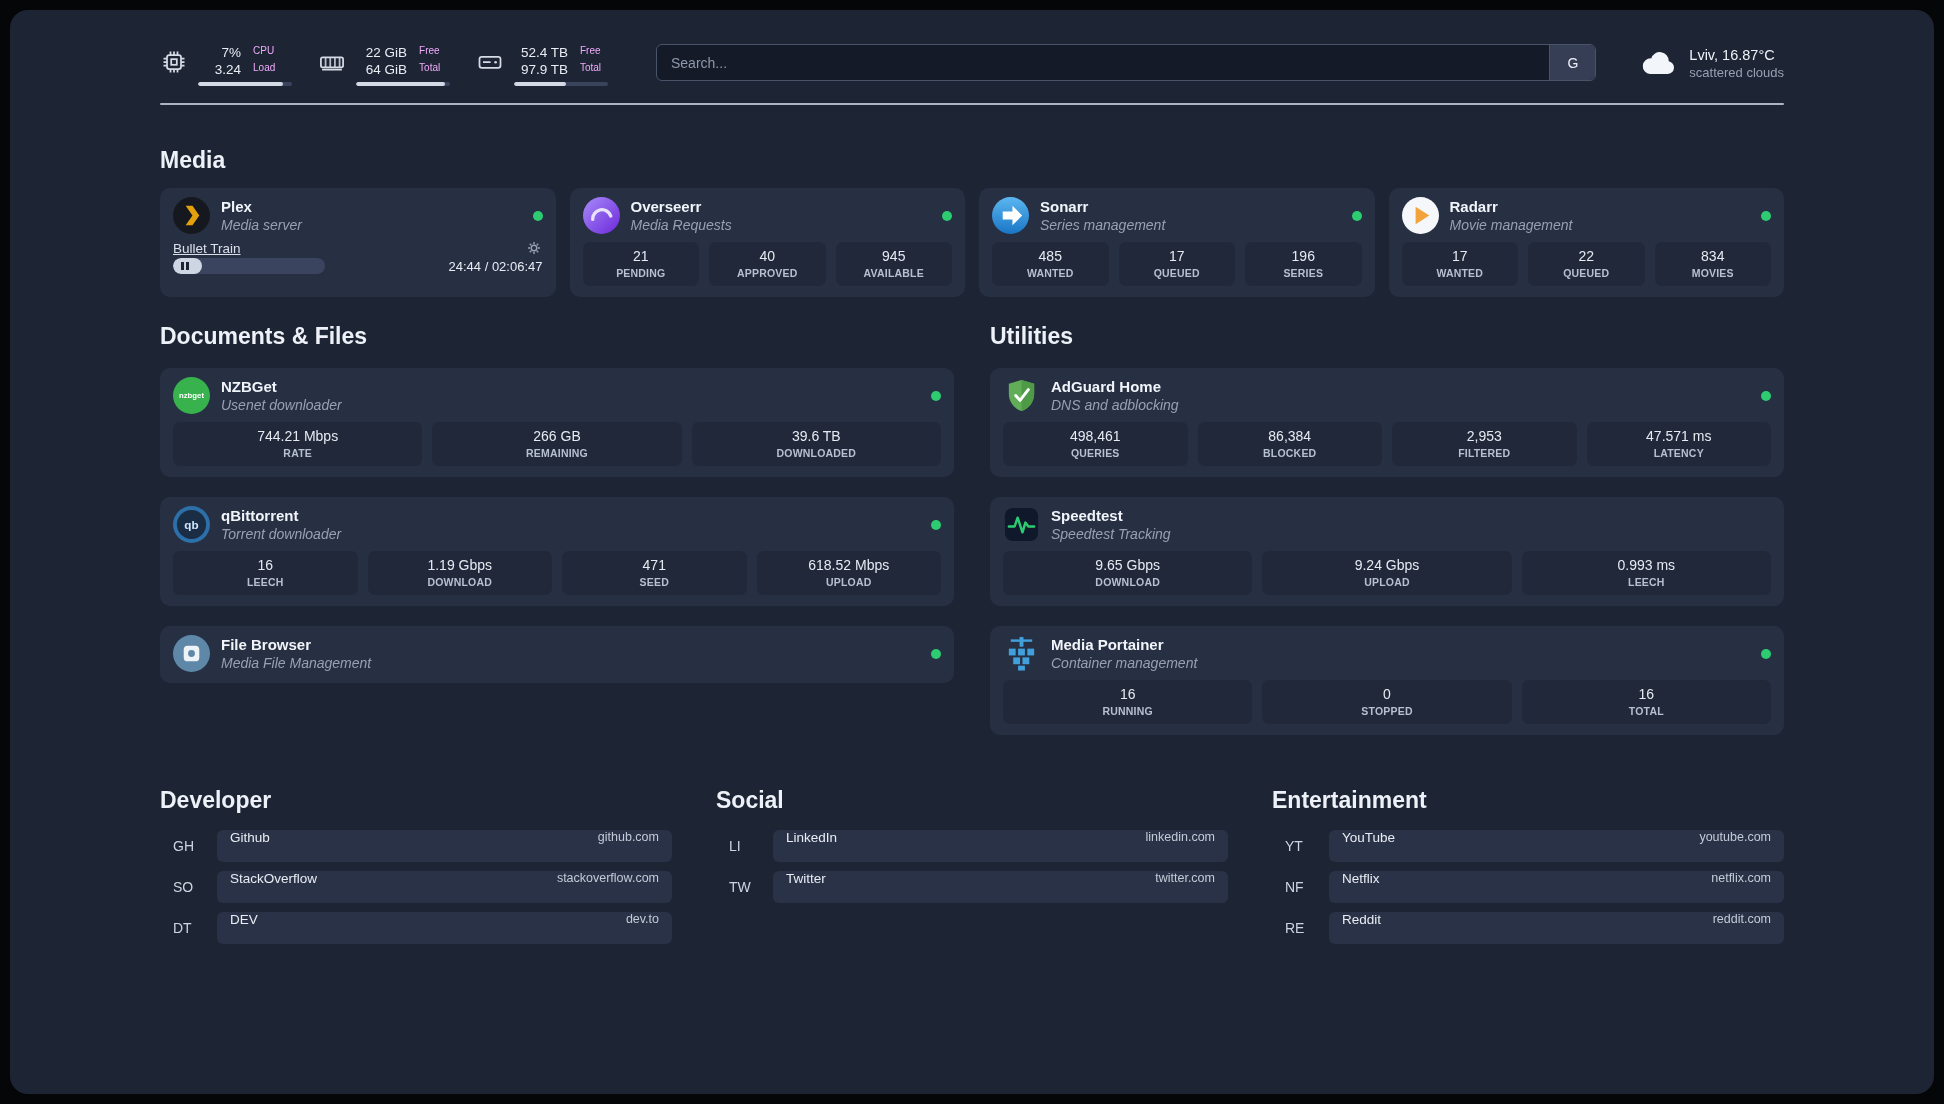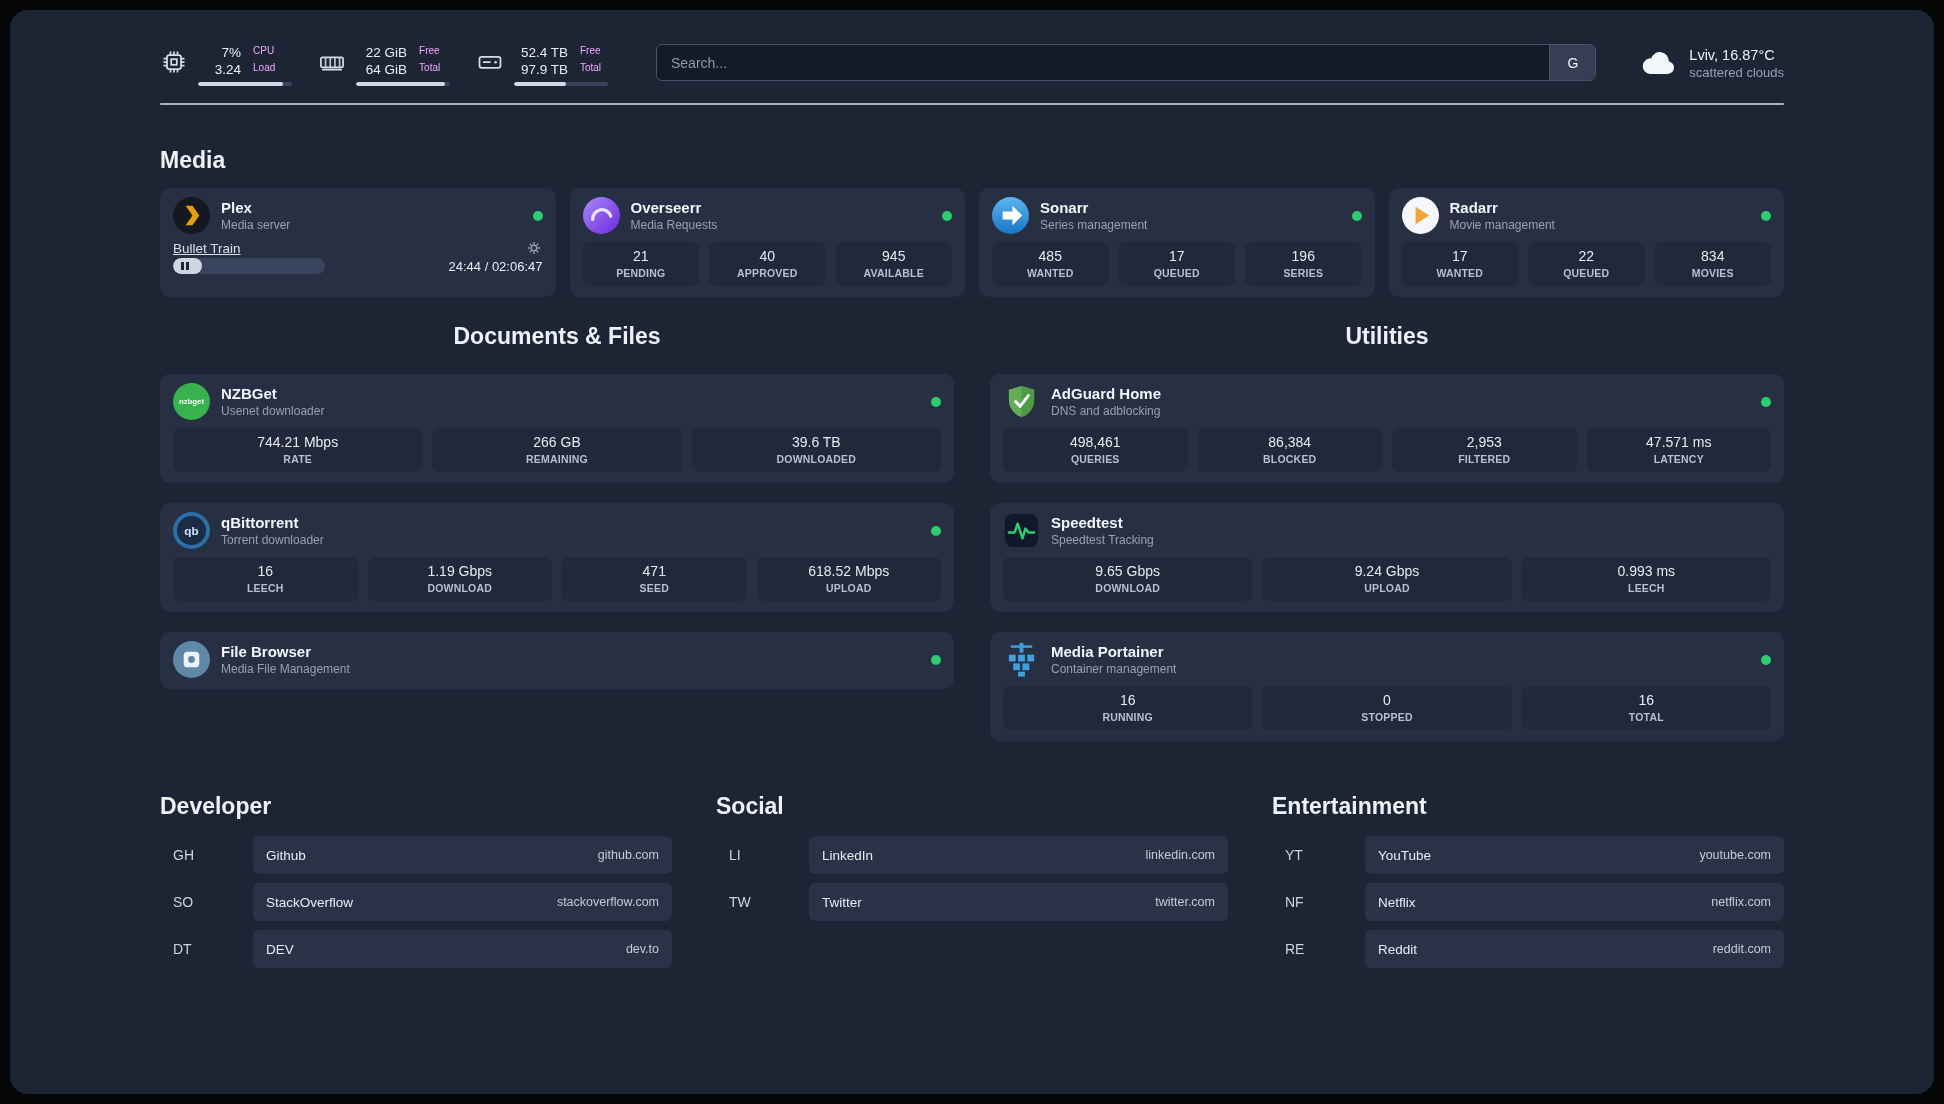--- a/index.html
+++ b/index.html
@@ -37,51 +37,51 @@
   
   .sec-title { font-size:23px; font-weight:600; color:#eef2f8; }
   .media-title { margin:42px 0 14px; }
   .media-grid { display:grid; grid-template-columns:repeat(4,1fr); gap:14px;border-radius:22px; }
 
   .card { background:#272f43; border-radius:10px; padding:9px 13px 11px; }
   .card-head { display:flex; align-items:center; gap:11px; }
   .svc-icon { width:37px; height:37px; flex:none; }
   .svc-icon svg { width:100%; height:100%; display:block; }
   .svc-name { font-size:15px; font-weight:600; color:#f1f5fa; }
-  .svc-desc { font-size:12px; color:#97a1b3; margin-top:2px; }
+  .svc-desc { font-size:14px; color:#97a1b3; margin-top:2px;font-style:italic; }
   .dot { width:10px; height:10px; border-radius:50%; background:#2ecc71; margin-left:auto; flex:none; }
 
   .stats { display:flex; gap:10px; margin-top:8px; }
   .stat { flex:1; background:#20283a; border-radius:7px; text-align:center; padding:6px 4px 7px; }
   .stat-value { font-size:14px; color:#e6ebf2; }
   .stat-label { font-size:10.5px; font-weight:700; color:#b6c0cf; margin-top:3px; letter-spacing:.2px; }
 
   
   .player-top { display:flex; align-items:center; justify-content:space-between; margin-top:5px; }
   .track-name { font-size:13.5px; color:#dae0ea;text-decoration:underline; }
   .gear-btn { background:none; border:none; cursor:pointer; padding:2px; line-height:0; }
   .player-bottom { display:flex; align-items:center; justify-content:space-between; margin-top:1px; }
   .seek { position:relative; width:152px; height:16px; border-radius:8px; background:#3a445e; overflow:hidden; cursor:pointer; }
   .seek-fill { position:absolute; left:0; top:0; bottom:0; background:#cfd6e3; border-radius:8px; }
   .pause { position:absolute; left:8px; top:50%; transform:translateY(-50%); display:flex; gap:2.5px; }
   .pause i { display:block; width:2.5px; height:8px; background:#1d2434; }
   .time { font-size:13px; color:#e8edf4; }
 
   .twocol { display:grid; grid-template-columns:1fr 1fr; gap:0 36px; margin-top:26px; }
-  .col-title { margin-bottom:24px;text-align:center; }
+  .col-title { margin-bottom:18px; }
   .col .card { margin-bottom:20px; }
   .col .card:last-child { margin-bottom:0; }
 
   
   .bookmarks { display:grid; grid-template-columns:repeat(3,1fr); gap:0 44px; margin-top:52px; }
   .bm-title { margin-bottom:16px; }
   .bm-row { display:flex; align-items:center; margin-bottom:9px; }
   .bm-abbr { width:57px; padding-left:13px; font-size:14px; color:#cdd5e1; flex:none; }
-  .bm-pill { flex:1; display:flex; justify-content:space-between; align-items:center; height:38px;
-    background:#2a3247; border-radius:6px; padding:0 13px; cursor:pointer;margin-left:36px; }
+  .bm-pill { flex:1; display:flex; justify-content:space-between; align-items:flex-start; height:32px;
+    background:#2a3247; border-radius:6px; padding:0 13px; cursor:pointer; }
   .bm-name { font-size:13.5px; color:#e8edf4; }
   .bm-url { font-size:12.5px; color:#c3cbd8; }
 </style>
 </head>
 <body>
 
 <div class="app">
 
   <div class="topbar">
 

